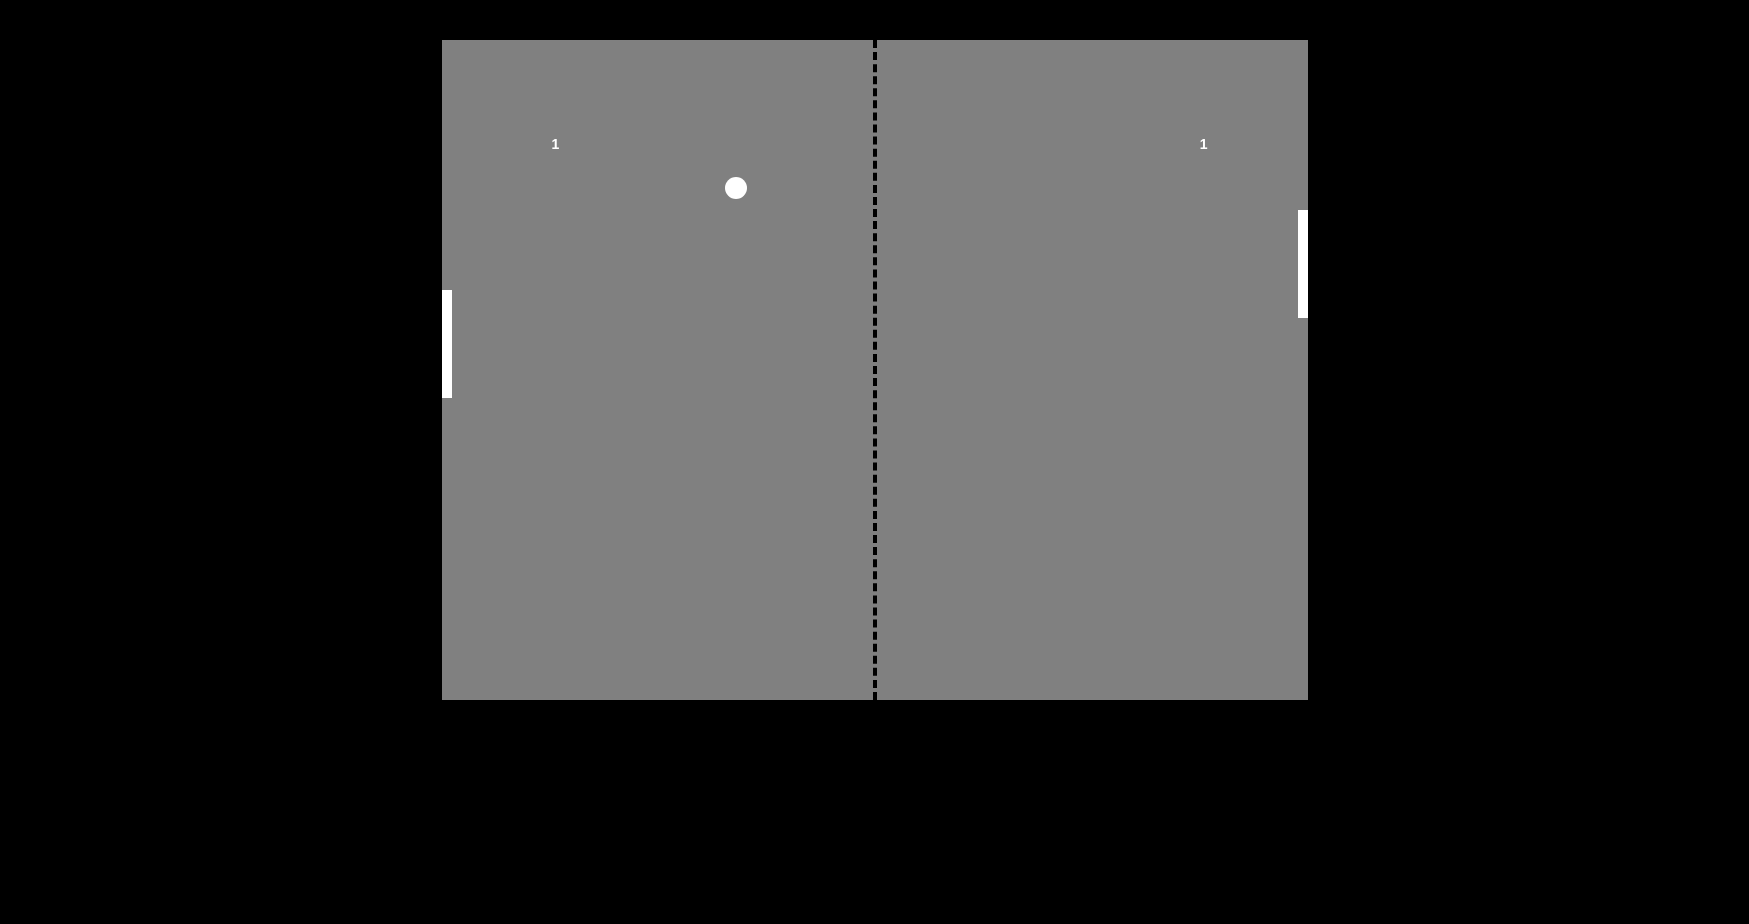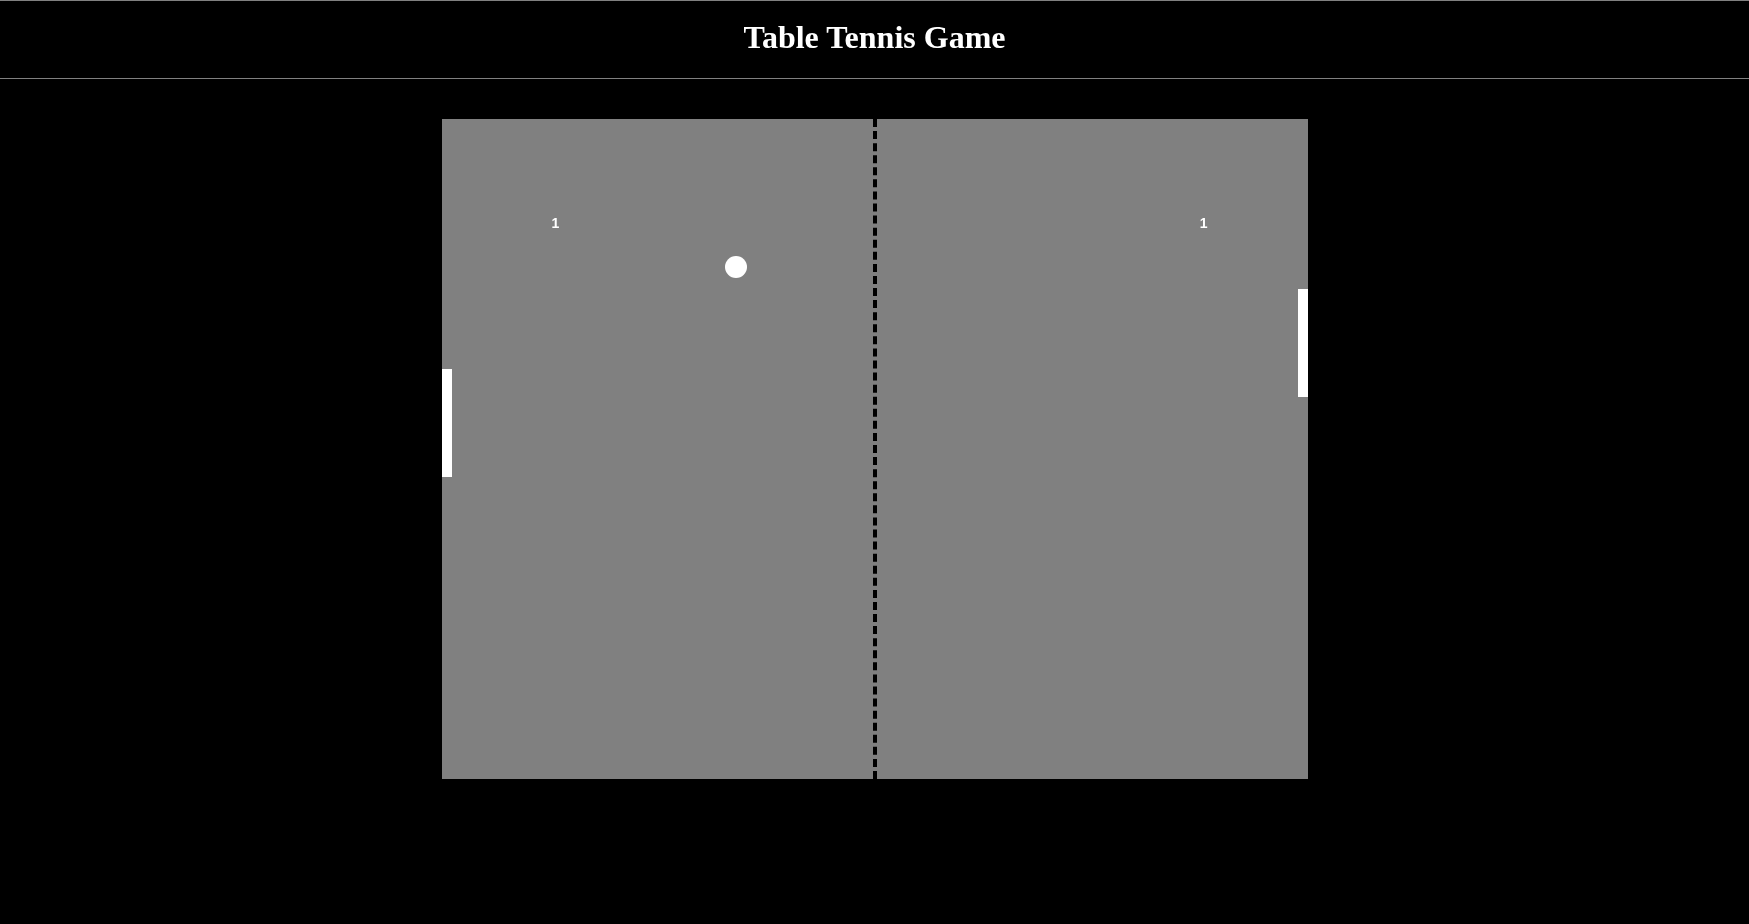--- a/index.html
+++ b/index.html
@@ -102,23 +102,20 @@
       background-color: #ffffff;
       left: 283px;
       top: 137px;
     }
   </style>
 </head>
 <body>
 
 <div class="page-wrapper">
 
-  <div class="header-region">
-    <h1 class="page-title">Table Tennis Game</h1>
-  </div>
 
   <div class="game-region">
     <div class="game-board">
 
       <div class="center-net"></div>
 
       <div class="score score-left">1</div>
 
       <div class="score score-right">1</div>
 

